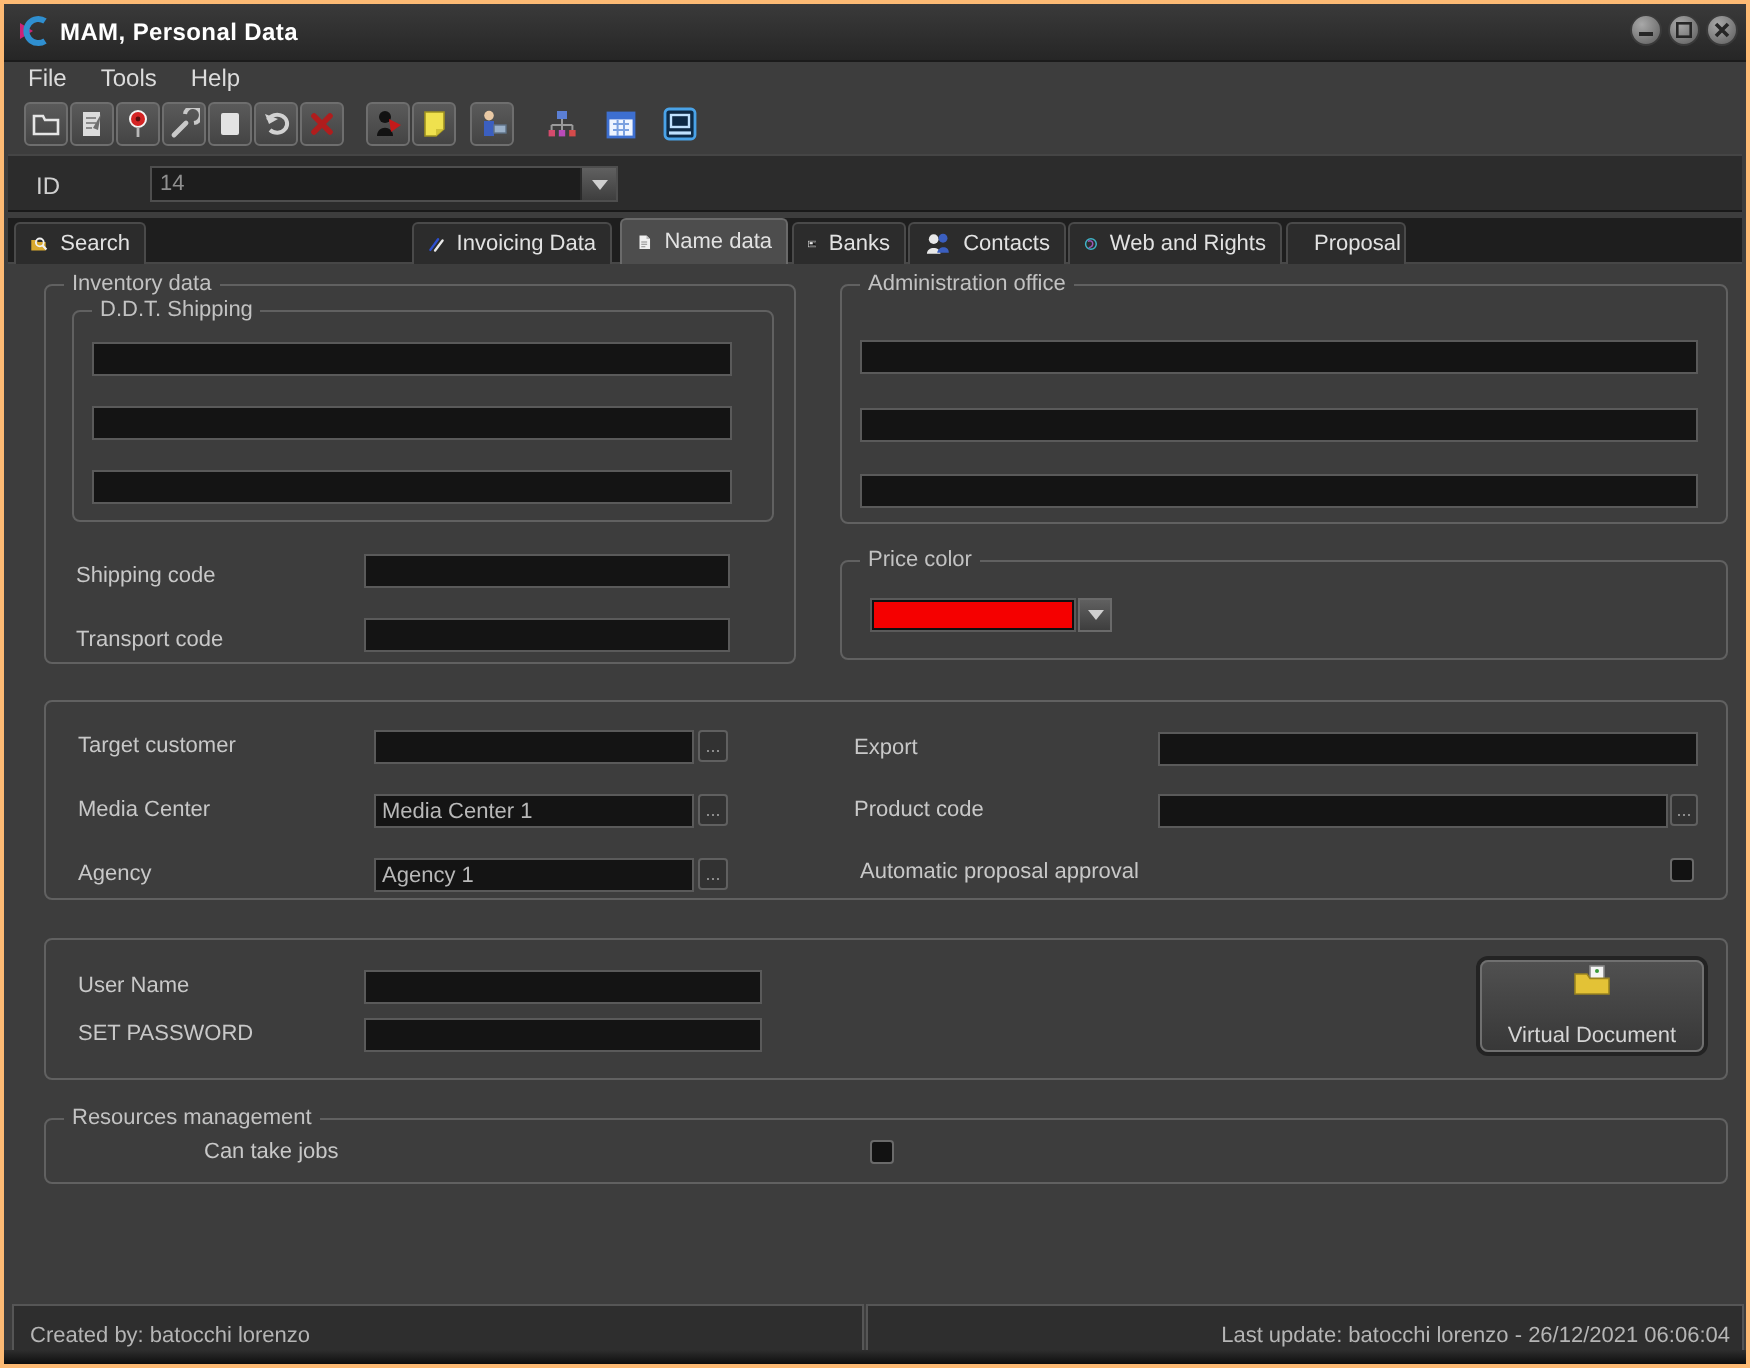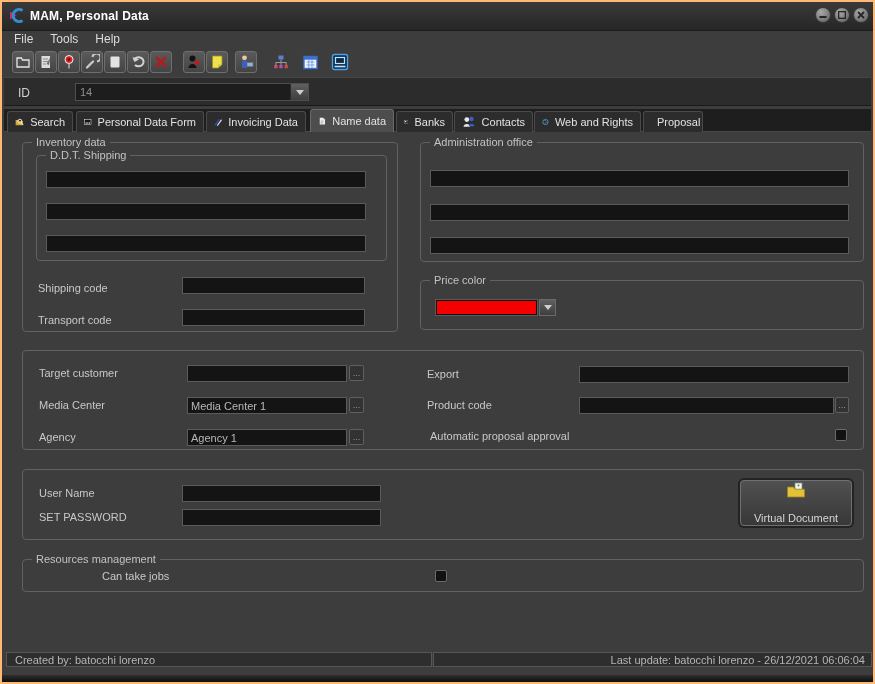--- a/index.html
+++ b/index.html
@@ -57,21 +57,21 @@
     background:#101010;border:1px solid #5a5a5a;padding:1px;}
   .swatch{width:100%;height:100%;}
   .swatch-arrow{position:absolute;left:537px;top:297px;width:17px;height:17px;box-sizing:border-box;
     background:linear-gradient(#606060,#3e3e3e);border:1px solid #6a6a6a;
     display:flex;align-items:center;justify-content:center;}
   .bigbtn{position:absolute;left:738px;top:478px;width:112px;height:46px;box-sizing:border-box;
     background:linear-gradient(#505050,#383838);border:1px solid #707070;border-radius:4px;
     box-shadow:0 0 0 2px #232323;display:flex;flex-direction:column;align-items:center;justify-content:space-between;gap:2px;
     color:#d5d5d5;font-size:11px;font-family:"Liberation Sans",sans-serif;}
   
-  .statuspanel{position:absolute;top:650px;height:15px;box-sizing:border-box;background:#2e2e2e;
+  .statuspanel{position:absolute;top:650px;height:32px;box-sizing:border-box;background:#2e2e2e;
     border:1px solid #565656;font-size:11px;color:#b5b5b5;display:flex;align-items:center;}
   .bottom-frame{position:absolute;left:0;top:673px;width:100%;height:9px;background:linear-gradient(#2e2e2e,#050505);}
 </style>
 </head>
 <body>
 
 <div class="window">
 
   <div class="titlebar">
     <span class="app-icon">
@@ -205,29 +205,20 @@
 
   <div class="tabstrip">
     <div class="tab" style="left:3px;width:66px">
       <svg width="14" height="14" viewBox="0 0 14 14">
           <path d="M1 12 V4 h4 l1 1.5 h6 V12 z" fill="#d9a92f"></path>
           <circle cx="7.5" cy="5.8" r="3" fill="none" stroke="#f2f2f2" stroke-width="1.4"></circle>
           <path d="M9.7 8.2 L12.6 11.2" stroke="#f2f2f2" stroke-width="1.6"></path>
         </svg>
       <span>Search</span>
     </div>
-    <div class="tab" style="left:72px;width:128px">
-      <svg width="14" height="14" viewBox="0 0 14 14">
-          <rect x="1" y="2.5" width="12" height="9" fill="#141414" stroke="#e8e8e8"></rect>
-          <rect x="3" y="7.8" width="2" height="2.2" fill="#ffffff"></rect>
-          <rect x="6" y="7.8" width="2" height="2.2" fill="#ffffff"></rect>
-          <rect x="9" y="7.8" width="2" height="2.2" fill="#ffffff"></rect>
-        </svg>
-      <span>Personal Data Form</span>
-    </div>
     <div class="tab" style="left:202px;width:100px">
       <svg width="14" height="14" viewBox="0 0 14 14">
           <path d="M2 12 L8.5 3" stroke="#2d4fd0" stroke-width="2" stroke-linecap="round"></path>
           <path d="M6 12.5 L12.3 4" stroke="#e8e8e8" stroke-width="2" stroke-linecap="round"></path>
         </svg>
       <span>Invoicing Data</span>
     </div>
     <div class="tab active" style="left:306px;width:84px">
       <svg width="14" height="14" viewBox="0 0 14 14">
           <path d="M3 1.5 h6 l3 3 V13 H3 z" fill="#f0f0f0"></path>

